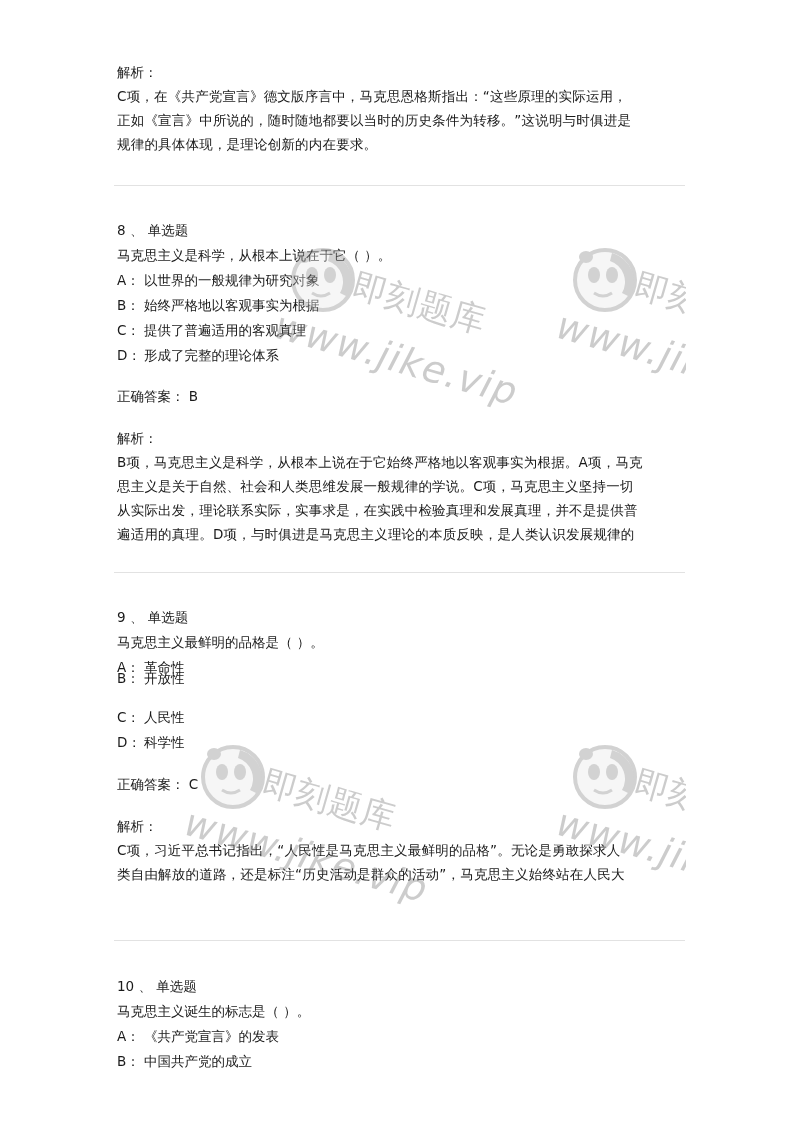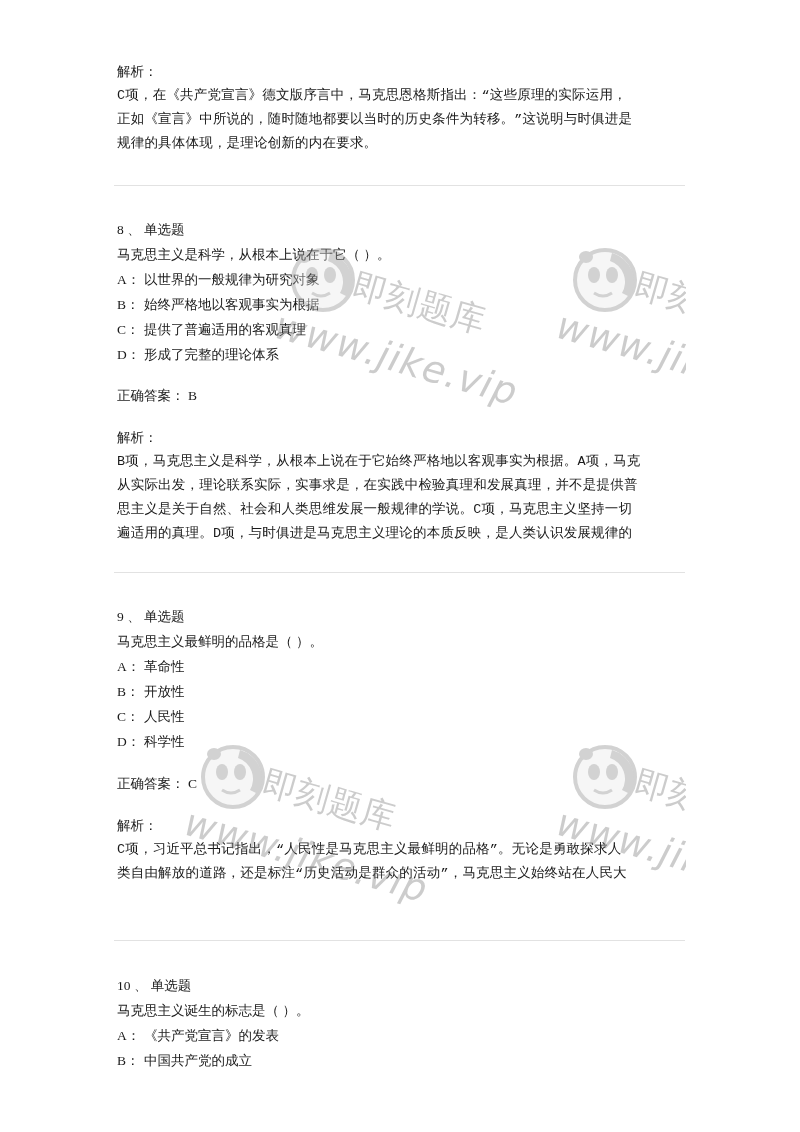--- a/index.html
+++ b/index.html
@@ -1,21 +1,21 @@
 <!DOCTYPE html>
 <html><head>
 <meta charset="utf-8">
 <style>
   html, body { margin:0; padding:0; background:#ffffff; }
   body { width:800px; height:1132px; position:relative; overflow:hidden;
          font-family:"DejaVu Sans","Liberation Sans",sans-serif; color:#1a1a1a; }
   .page { position:absolute; left:0; top:0; width:800px; height:1132px; }
   .content { position:absolute; left:117px; top:0; width:570px; }
-  .line { position:absolute; left:0; font-size:13.5px; line-height:20px; white-space:nowrap;font-family:Liberation Serif, serif; }
-  .para { position:absolute; left:0; width:570px; font-size:13.5px; line-height:24px; letter-spacing:0.2px;font-family:Liberation Mono, monospace; }
+  .line { position:absolute; left:0; font-size:13.5px; line-height:20px; white-space:nowrap; }
+  .para { position:absolute; left:0; width:570px; font-size:13.5px; line-height:24px; letter-spacing:0.2px; }
   .opt-label { display:inline-block; width:27px; }
   .divider { position:absolute; left:114px; width:571px; height:1px; background:#e2e2e2; }
   .wm-clip { position:absolute; left:0; top:0; width:686px; height:1132px; overflow:hidden; pointer-events:none; }
   .wm { position:absolute; width:260px; height:140px; opacity:0.38; }
   .wm .site { position:absolute; left:-8px; top:58px; font-family:"DejaVu Sans",sans-serif; font-size:38px;
               color:#7c7c7c; transform:rotate(16deg); transform-origin:left top; letter-spacing:1px; font-style:italic; }
   .wm .brand { position:absolute; left:70px; top:18px; font-family:"DejaVu Sans",sans-serif; font-size:34px;
                color:#7c7c7c; transform:rotate(16deg); transform-origin:left top; }
   .wm svg { position:absolute; left:0; top:0; }
 </style>
@@ -35,29 +35,29 @@
     <div class="line" style="top:220px">8 、 单选题</div>
     <div class="line" style="top:245px">马克思主义是科学，从根本上说在于它（        ）。</div>
     <div class="line" style="top:270px"><span class="opt-label">A：</span><span>以世界的一般规律为研究对象</span></div>
     <div class="line" style="top:295px"><span class="opt-label">B：</span><span>始终严格地以客观事实为根据</span></div>
     <div class="line" style="top:320px"><span class="opt-label">C：</span><span>提供了普遍适用的客观真理</span></div>
     <div class="line" style="top:345px"><span class="opt-label">D：</span><span>形成了完整的理论体系</span></div>
     <div class="line" style="top:386px"><span>正确答案：</span>&nbsp;<span>B</span></div>
     <div class="line" style="top:428px">解析：</div>
     <div class="para" style="top:450px">
       <div>B项，马克思主义是科学，从根本上说在于它始终严格地以客观事实为根据。A项，马克</div>
+      <div>思主义是关于自然、社会和人类思维发展一般规律的学说。C项，马克思主义坚持一切</div>
       <div>从实际出发，理论联系实际，实事求是，在实践中检验真理和发展真理，并不是提供普</div>
-      <div>思主义是关于自然、社会和人类思维发展一般规律的学说。C项，马克思主义坚持一切</div>
       <div>遍适用的真理。D项，与时俱进是马克思主义理论的本质反映，是人类认识发展规律的</div>
     </div>
 
     <div class="line" style="top:607px">9 、 单选题</div>
     <div class="line" style="top:632px">马克思主义最鲜明的品格是（        ）。</div>
     <div class="line" style="top:657px"><span class="opt-label">A：</span><span>革命性</span></div>
-    <div class="line" style="top:682px"><span class="opt-label">B：</span><span>开放性</span></div>
+    <div class="line" style="top:668px"><span class="opt-label">B：</span><span>开放性</span></div>
     <div class="line" style="top:707px"><span class="opt-label">C：</span><span>人民性</span></div>
     <div class="line" style="top:732px"><span class="opt-label">D：</span><span>科学性</span></div>
     <div class="line" style="top:774px"><span>正确答案：</span>&nbsp;<span>C</span></div>
     <div class="line" style="top:816px">解析：</div>
     <div class="para" style="top:838px">
       <div>C项，习近平总书记指出，“人民性是马克思主义最鲜明的品格”。无论是勇敢探求人</div>
       <div>类自由解放的道路，还是标注“历史活动是群众的活动”，马克思主义始终站在人民大</div>
     </div>
 
     <div class="line" style="top:976px">10 、 单选题</div>

